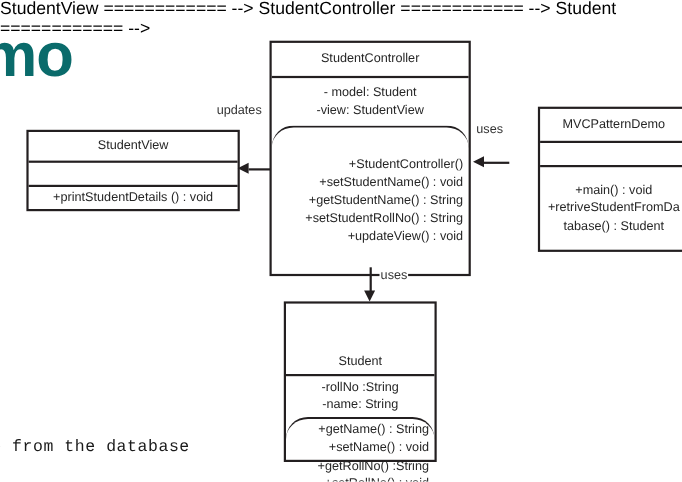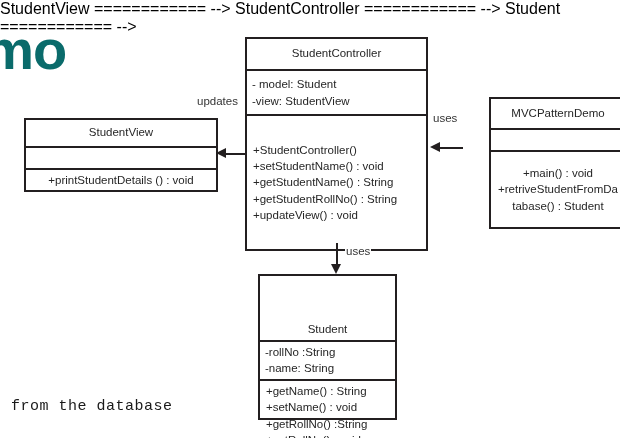--- a/index.html
+++ b/index.html
@@ -60,30 +60,32 @@
   .uml-compartment + .uml-compartment {
     border-top: 2px solid #231f20;
   }
   .cmp-name {
     text-align: center;
     font-size: 11.5px;
     color: #262626;
     line-height: 1.35;
   }
   .cmp-attrs {
+    text-align: center;
     font-size: 11.5px;
     color: #262626;
     line-height: 1.45;
   }
   .cmp-ops {
-    text-align: left;
+    text-align: right;
     font-size: 11.5px;
     color: #262626;
     line-height: 1.42;
     padding-left: 6px;
+    border-radius: 20px;
   }
   .cmp-ops-center {
     text-align: center;
     font-size: 11.5px;
     color: #262626;
     line-height: 1.42;
   }
   .cmp-empty {
     min-height: 18px;
   }
@@ -146,21 +148,21 @@
       <div class="row">StudentController</div>
     </div>
     <div class="uml-compartment cmp-attrs" style="height:45px;">
       <div class="row">- model: Student</div>
       <div class="row">-view: StudentView</div>
     </div>
     <div class="uml-compartment cmp-ops" style="flex:1;">
       <div class="row">+StudentController()</div>
       <div class="row">+setStudentName()  : void</div>
       <div class="row">+getStudentName()  : String</div>
-      <div class="row">+getStudentRollNo()  : String</div>
+      <div class="row">+setStudentRollNo()  : String</div>
       <div class="row">+updateView() : void</div>
     </div>
   </div>
 
   
   <div class="uml-class" style="left:462px; top:97px; width:138px; height:132px;margin-left:27px;">
     <div class="uml-compartment cmp-name" style="height:29px;">
       <div class="row">MVCPatternDemo</div>
     </div>
     <div class="uml-compartment cmp-attrs cmp-empty" style="height:22px;"></div>

